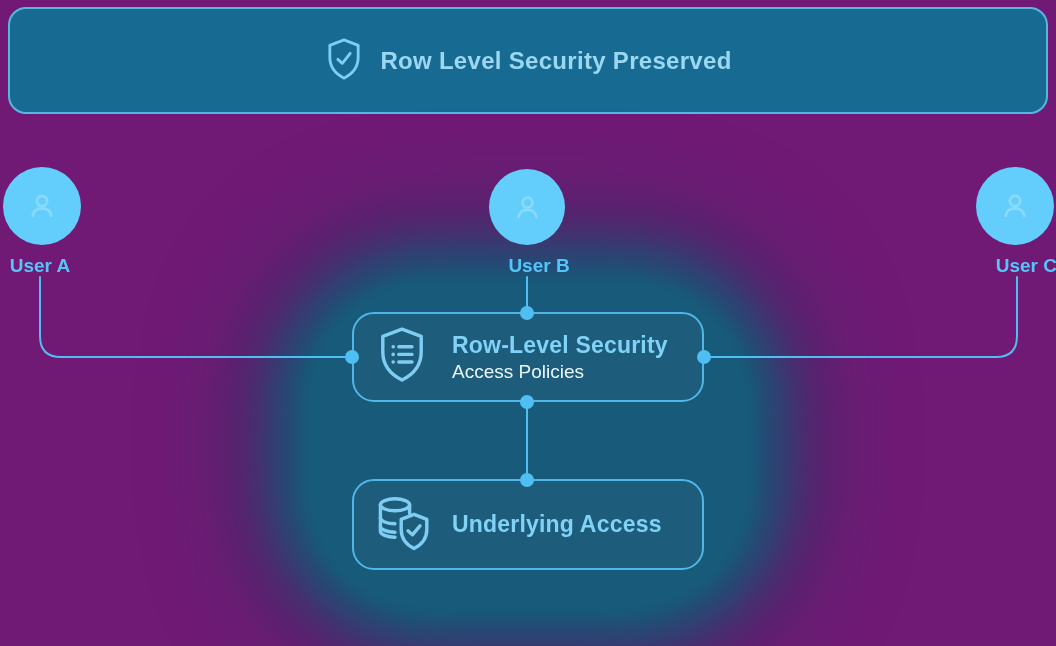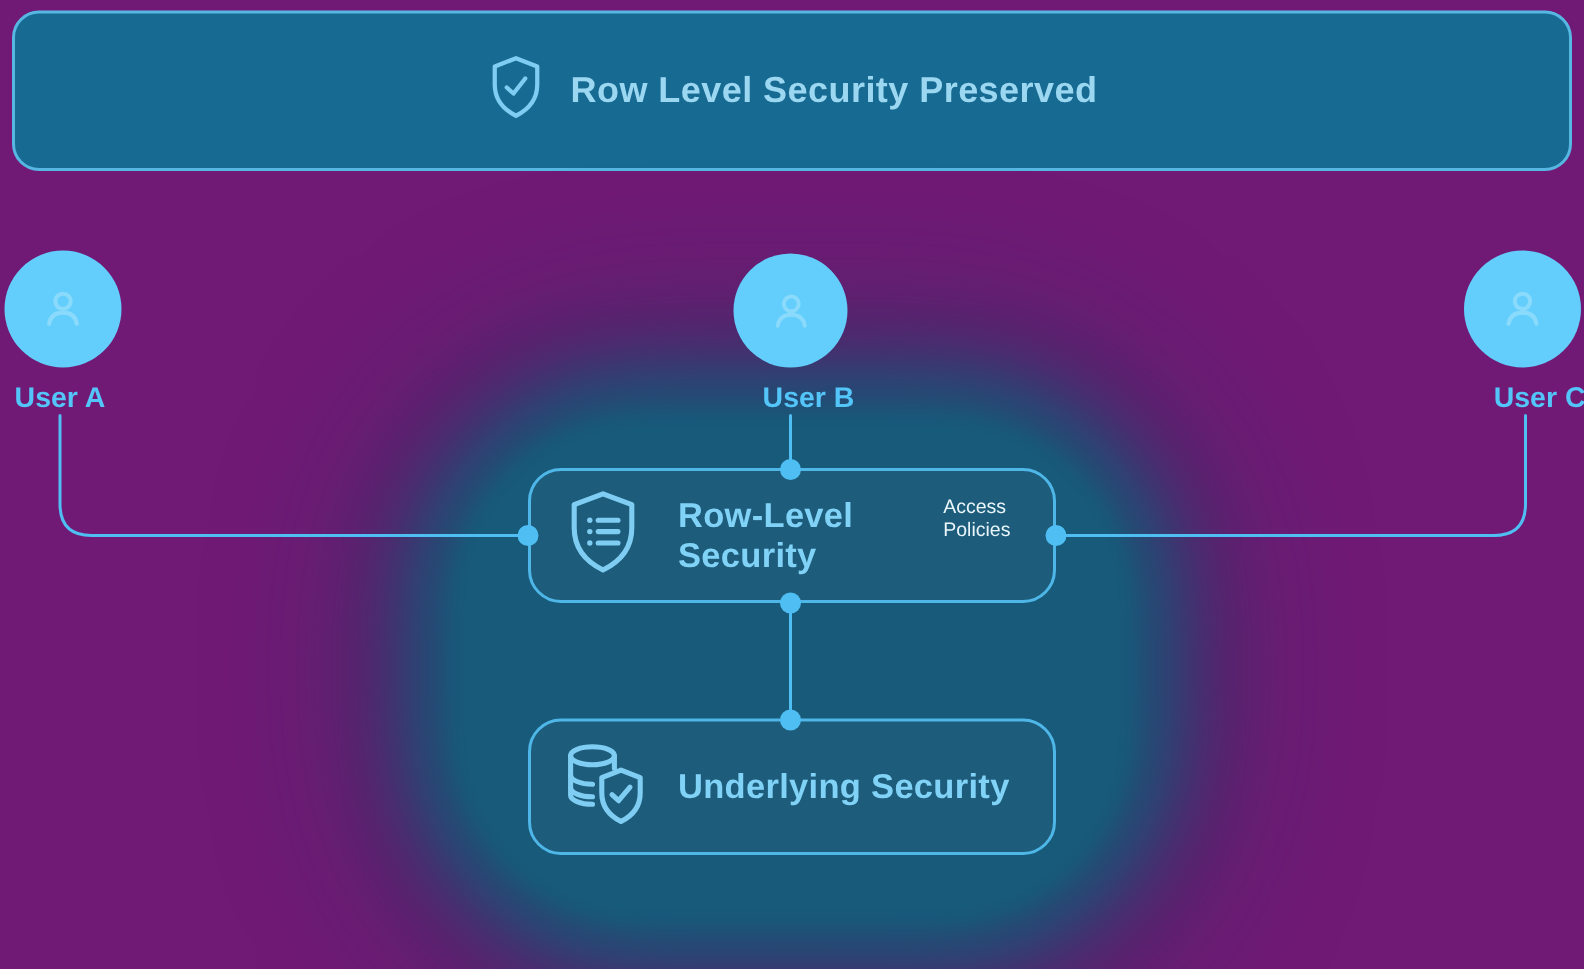--- a/index.html
+++ b/index.html
@@ -39,23 +39,23 @@
     background:var(--glow);
     box-shadow:0 0 45px 25px rgba(23,90,122,.92), 0 0 95px 55px rgba(17,68,95,.55);
     filter:blur(6px);z-index:1;}
 
   
   .node{position:absolute;left:352px;width:352px;background:var(--box-bg);
     border:2px solid var(--box-border);border-radius:22px;
     display:flex;align-items:center;z-index:3;}
   .node-policy{top:312px;height:90px;padding-left:22px;gap:24px;}
   .node-systems{top:479px;height:91px;padding-left:20px;gap:22px;}
-  .node-titles{display:flex;flex-direction:row;gap:2px;}
+  .node-titles{display:flex;flex-direction:column;gap:2px;}
   .node-title{color:var(--title);font-size:23px;font-weight:600;letter-spacing:.2px;}
-  .node-subtitle{color:var(--subtitle);font-size:13px;font-weight:400;}
+  .node-subtitle{color:var(--subtitle);font-size:19px;font-weight:400;}
 
   
   .wires{position:absolute;left:0;top:0;z-index:4;pointer-events:none;}
   .wire{stroke:var(--accent);stroke-width:2;fill:none;stroke-linecap:round;}
   .wire-dot{fill:var(--accent);}
 
   .icon-stroke{stroke:var(--icon);fill:none;stroke-width:1.7;stroke-linecap:round;stroke-linejoin:round;}
   .icon-fill{fill:var(--icon);}
   .person-stroke{stroke:#b9e9fd;fill:none;stroke-width:1.8;stroke-linecap:round;stroke-linejoin:round;}
 </style>
@@ -122,21 +122,21 @@
       <svg width="56" height="58" viewBox="0 0 28 29">
         <ellipse class="icon-stroke" cx="10.5" cy="5.4" rx="7.3" ry="3"></ellipse>
         <path class="icon-stroke" d="M3.2 5.4 V18.6 C3.2 20.2 6.4 21.6 10.5 21.6"></path>
         <path class="icon-stroke" d="M17.8 5.4 V9.6"></path>
         <path class="icon-stroke" d="M3.2 11.9 C3.2 13.5 6.4 14.9 10.5 14.9"></path>
         <path class="icon-stroke" d="M3.2 16.1 C3.2 17.7 6.4 19.1 10.5 19.1"></path>
         <path d="M20 10.2 L26.4 12.7 V17.8 C26.4 22.3 23.8 25.4 20 27.3 C16.2 25.4 13.6 22.3 13.6 17.8 V12.7 Z" fill="#1d5c7b" class="icon-stroke" style="fill:#1d5c7b"></path>
         <path class="icon-stroke" d="M17 18.4 L19.2 20.4 L23 15.9"></path>
       </svg>
     </span>
-    <span class="node-title">Underlying Security</span>
+    <span class="node-title">Underlying Access</span>
   </div>
 
   <svg class="wires" width="1056" height="646" viewBox="0 0 1056 646">
     <path class="wire" d="M40 277 V336 Q40 357 61 357 H352"></path>
     <path class="wire" d="M1017 277 V336 Q1017 357 996 357 H704"></path>
     <path class="wire" d="M527 277 V313"></path>
     <path class="wire" d="M527 402 V480"></path>
     <circle class="wire-dot" cx="352" cy="357" r="7"></circle>
     <circle class="wire-dot" cx="704" cy="357" r="7"></circle>
     <circle class="wire-dot" cx="527" cy="313" r="7"></circle>

